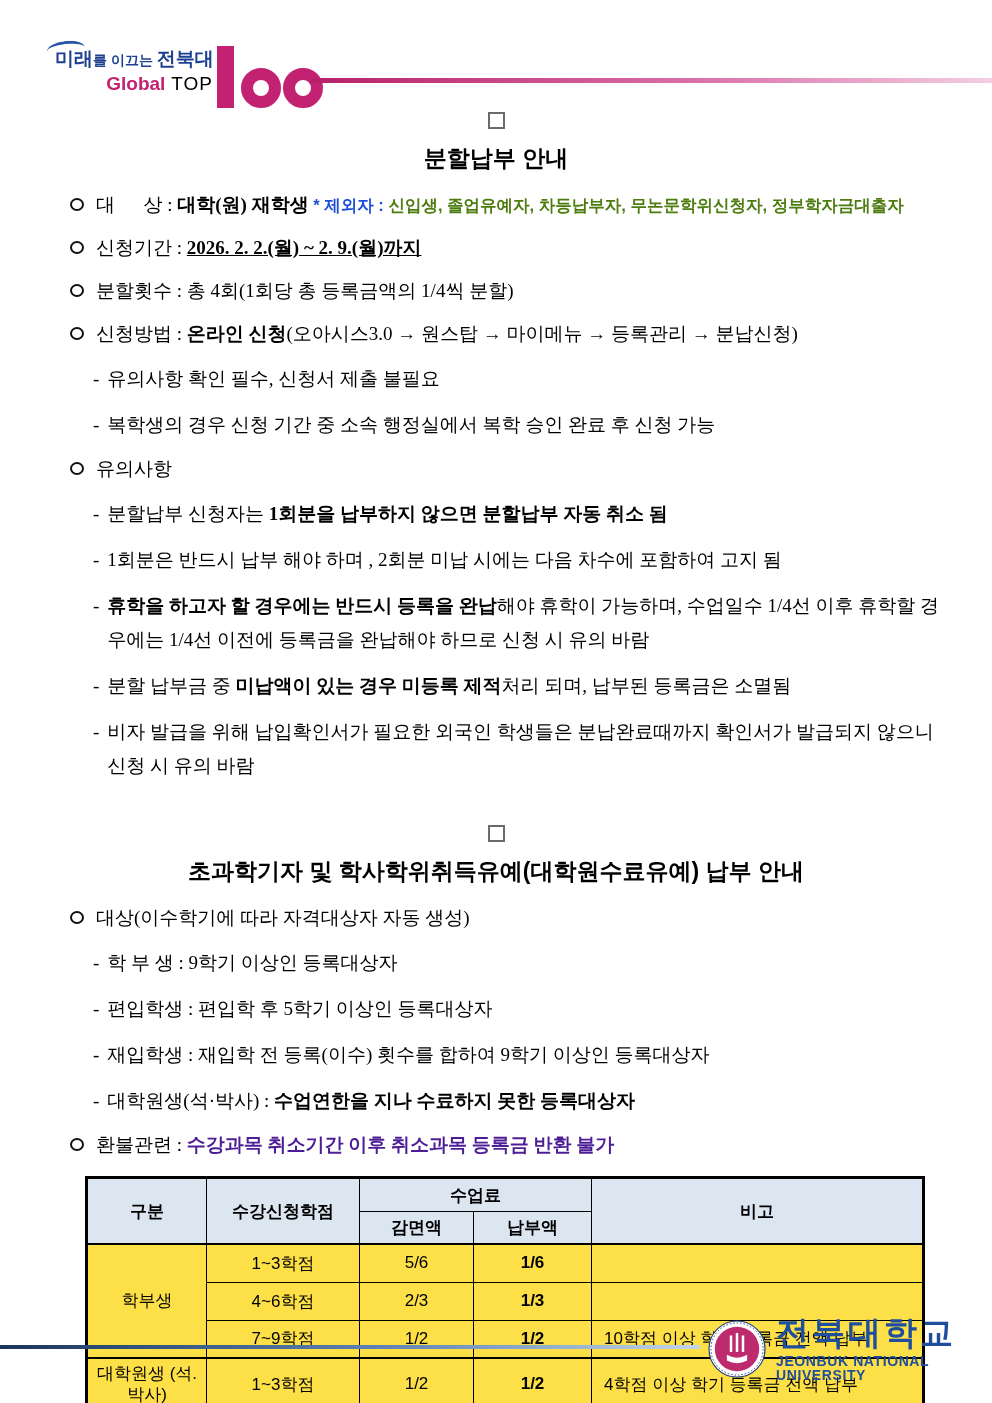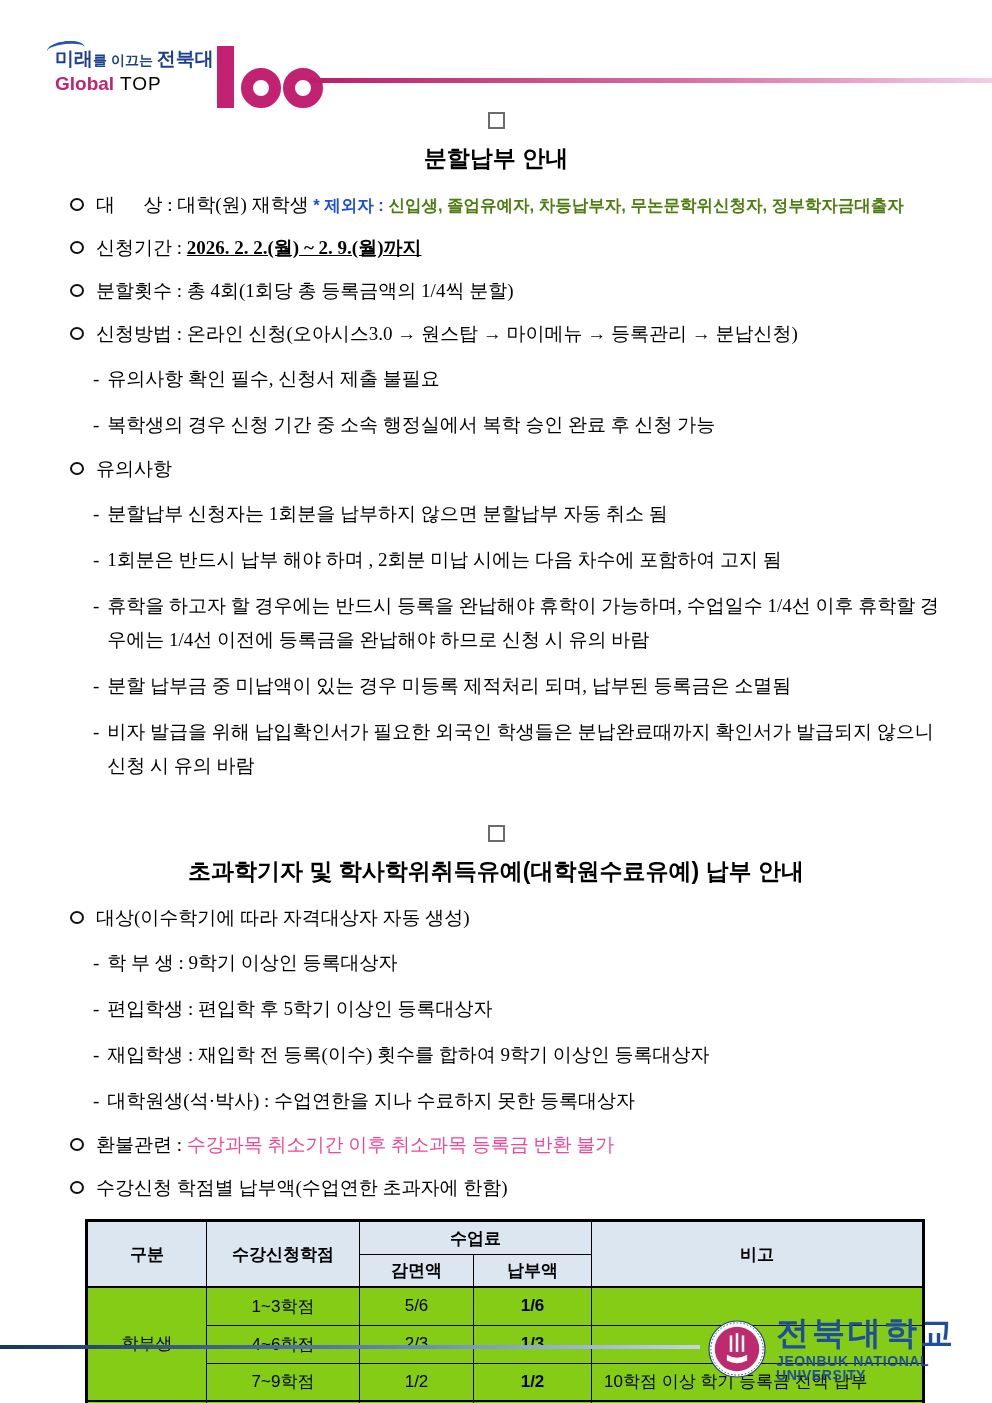--- a/index.html
+++ b/index.html
@@ -8,21 +8,21 @@
     width: 992px; height: 1403px;
     position: relative;
     overflow: hidden;
     font-family: "Liberation Serif", "DejaVu Serif", serif;
     color: #000;
   }
   .page { position: relative; width: 992px; height: 1403px; }
 
   
   .brandbar { position: absolute; top: 42px; left: 55px; right: 0; height: 72px; }
-  .tagline { position: absolute; left: 0; top: 6px; text-align: left; width: 158px;
+  .tagline { position: absolute; left: 0; top: 6px; text-align: right; width: 158px;
              font-family: "Liberation Sans", sans-serif; line-height: 1.2; }
   .tagline .row1 { font-size: 17px; color: #1c3f8f; font-weight: bold; white-space: nowrap; }
   .tagline .row1 .mirae { position: relative; font-size: 19px; }
   .tagline .row1 .mirae::before {
     content: ""; position: absolute; left: -8px; top: -7px; width: 38px; height: 14px;
     border-top: 3px solid #2b56a5; border-radius: 50%; transform: rotate(-6deg);
   }
   .tagline .row1 .mid { font-size: 14px; font-weight: 600; }
   .tagline .row1 .brand { font-size: 19px; }
   .tagline .row2 { font-size: 19px; margin-top: 2px; }
@@ -47,44 +47,44 @@
                  font-size: 19px; line-height: 30px; }
   .bullet-item .circ { width: 14px; height: 13px; border: 2px solid #111; border-radius: 50%;
                        margin-top: 8px; flex: 0 0 auto; }
   .bullet-item .txt { flex: 1; }
   .dash-item { display: flex; align-items: flex-start; gap: 8px; margin: 0 0 12px 48px;
                font-size: 19px; line-height: 34px; }
   .dash-item .dash { flex: 0 0 auto; font-weight: 500; }
   .dash-item .txt { flex: 1; }
 
   .pre { white-space: pre-wrap; }
-  .b { font-weight: normal; }
+  .b { font-weight: bold; }
   .u-date { font-weight: bold; text-decoration: underline; }
   .red-note { color: #1d4ed8; font-family: "Liberation Sans", sans-serif;
               font-weight: bold; font-size: 16.5px; }
   .blue-note { color: #4d7c0f; font-family: "Liberation Sans", sans-serif;
                font-weight: bold; font-size: 16.5px; }
-  .red-bold { color: #ec4899; font-weight: normal; }
+  .red-bold { color: #4c1d95; font-weight: bold; }
 
   .gap-lg { height: 30px; }
 
   
   table.fee { border-collapse: collapse; margin: 16px 0 0 40px; width: 840px;
               font-family: "Liberation Sans", sans-serif; font-size: 17px;
               border: 3px solid #000; table-layout: fixed; }
   table.fee col.c1 { width: 120px; }
   table.fee col.c2 { width: 153px; }
   table.fee col.c3 { width: 114px; }
   table.fee col.c4 { width: 118px; }
   table.fee th, table.fee td { border: 1px solid #000; text-align: center; padding: 4px 6px; }
   table.fee thead th { background: #dce6f1; font-weight: bold; }
   table.fee thead tr.h1 th { height: 34px; }
   table.fee thead tr.h2 th { height: 29px; }
   table.fee thead { border-bottom: 2.5px solid #000; }
-  table.fee tbody td { height: 38px; background: #84cc16; }
+  table.fee tbody td { height: 38px; background: #fde047; }
   table.fee tbody tr.grp-sep td { border-top: 2.5px solid #000; }
   table.fee td.note { text-align: left; padding-left: 12px; }
   table.fee td.pay { font-weight: bold; }
   table.fee td.grp-name { line-height: 1.25; }
 
   
   .footer-line { position: absolute; left: 0; top: 1345px; width: 700px; height: 4px;
                  background: linear-gradient(to right, #17365d, #5f83b4 55%, #c3d4e8); }
   .footer-brand { position: absolute; left: 708px; top: 1316px; display: flex;
                   align-items: center; gap: 10px; }
@@ -214,24 +214,20 @@
       <div class="txt"><span>대학원생(석·박사) : </span><span class="b">수업연한을 지나 수료하지 못한 등록대상자</span></div>
     </div>
 
     <div class="bullet-item">
       <span class="circ"></span>
       <div class="txt">
         <span class="pre">환불관련 : </span><span class="red-bold">수강과목 취소기간 이후 취소과목 등록금 반환 불가</span>
       </div>
     </div>
 
-    <div class="bullet-item">
-      <span class="circ"></span>
-      <div class="txt">수강신청 학점별 납부액(수업연한 초과자에 한함)</div>
-    </div>
 
     <table class="fee">
       <colgroup>
           <col class="c1">
           <col class="c2">
           <col class="c3">
           <col class="c4">
           <col class="c5">
         </colgroup>
       <thead>

